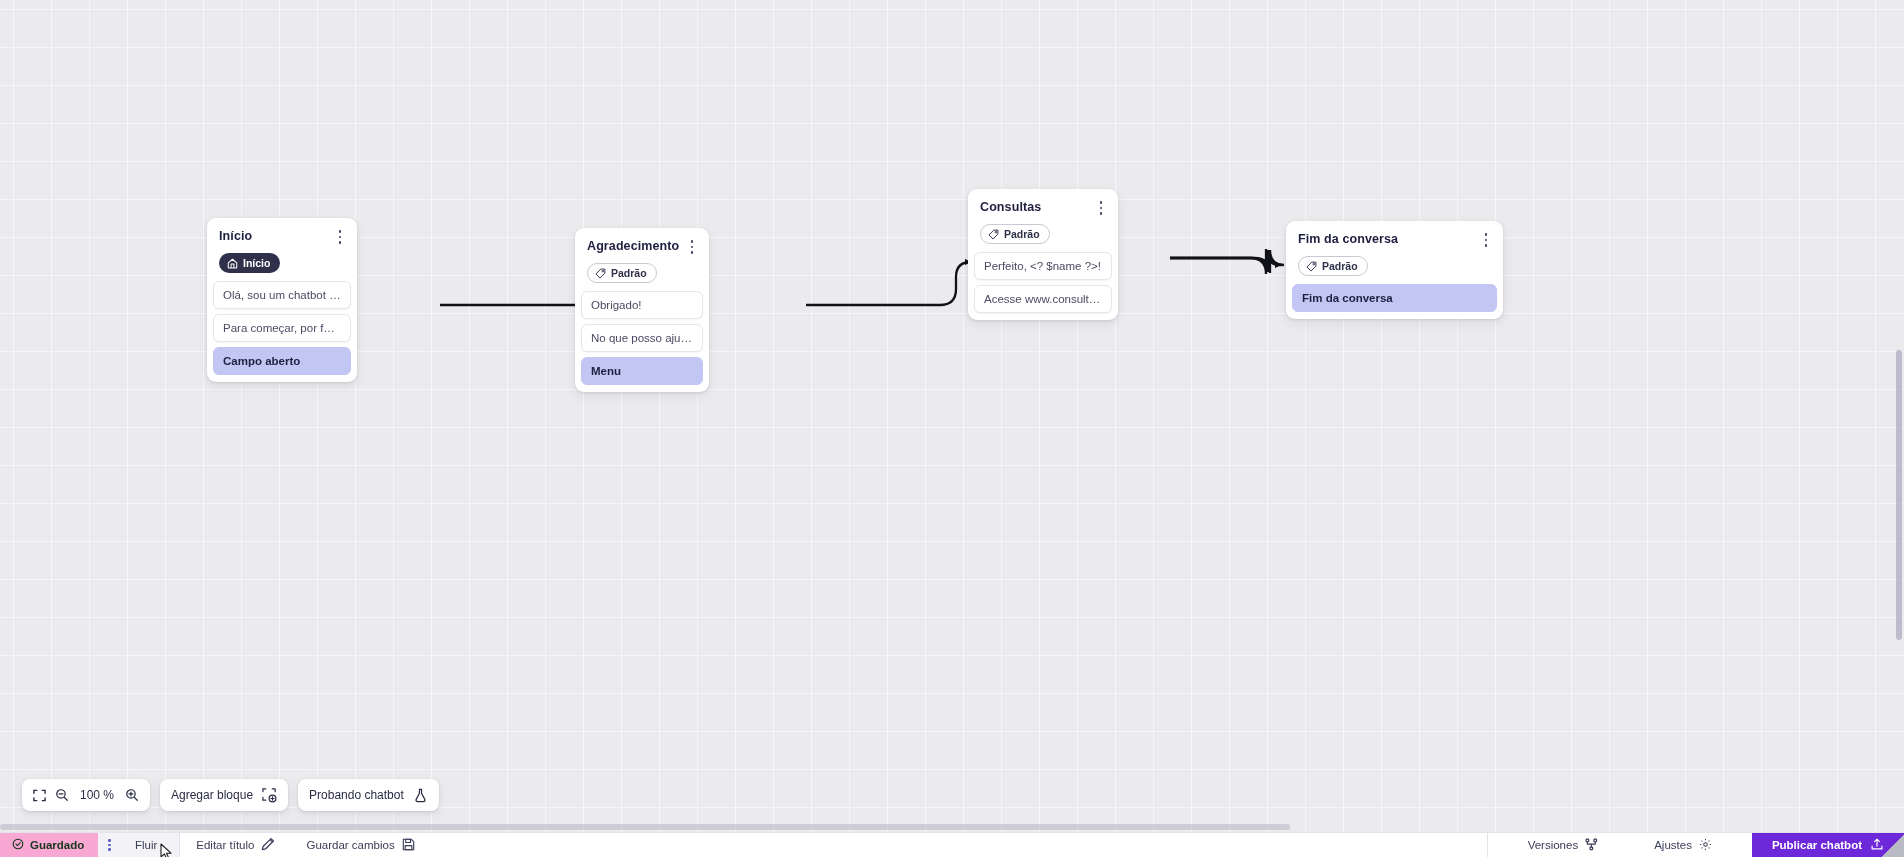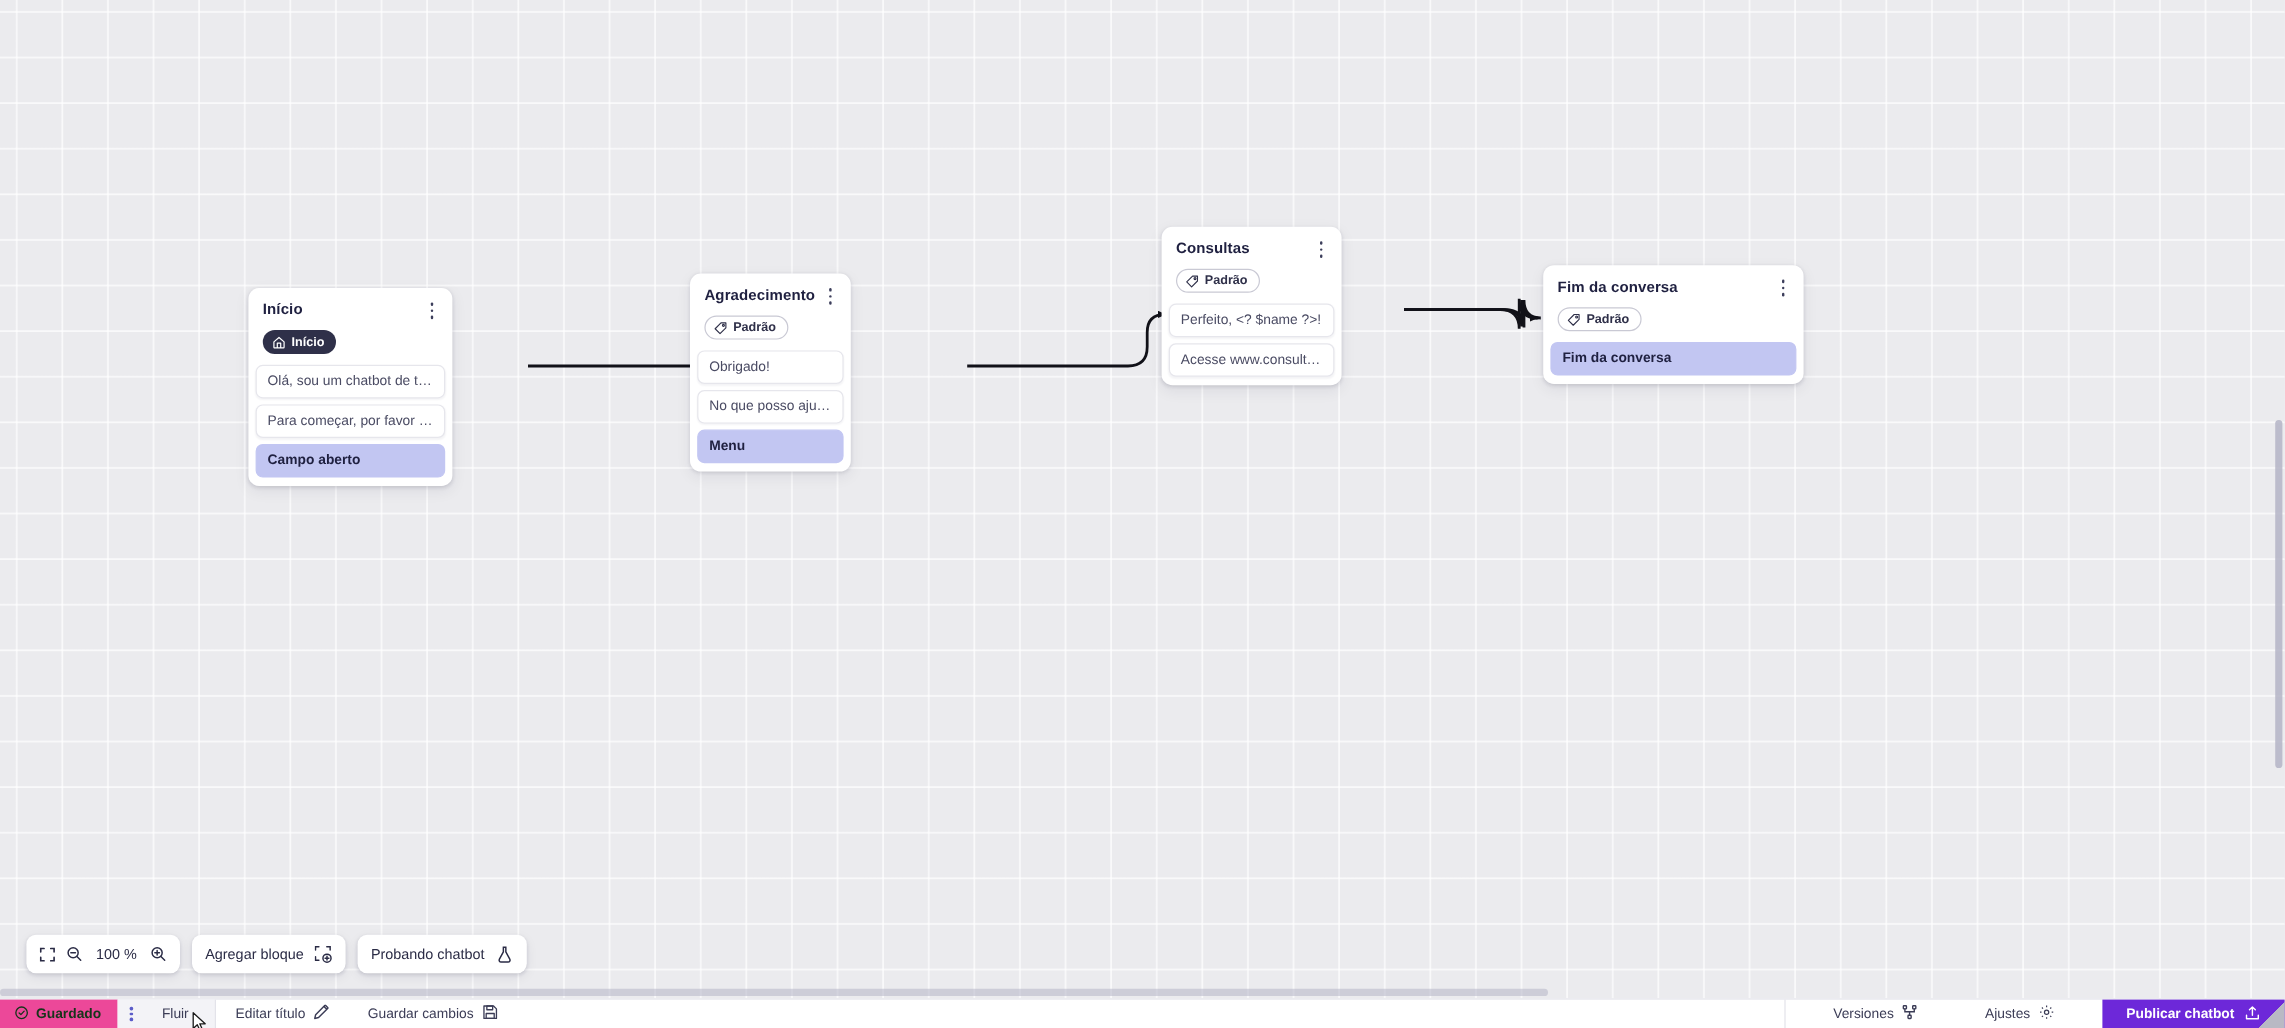--- a/index.html
+++ b/index.html
@@ -105,21 +105,21 @@
   
   #bottombar {
     position: absolute; left: 0; top: 832px; width: 1904px; height: 25px;
     background: #ffffff;
     border-top: 1px solid #e3e3ea;
     display: flex; align-items: stretch; justify-content: space-between;
   }
   #bb-left { display: flex; align-items: stretch; }
   #bb-right { display: flex; align-items: stretch; gap: 24px; }
   .saved-chip {
-    background: #ec4899; color: #16351a;
+    background: #f9a8d4; color: #16351a;
     display: flex; align-items: center; gap: 6px;
     padding: 0 14px 0 12px; font-size: 11.5px; font-weight: bold;
   }
   .bb-cell {
     display: flex; align-items: center; gap: 7px;
     padding: 0 16px; font-size: 11.5px; color: #3b3c56; font-weight: 500;
     cursor: pointer; position: relative;
   }
   .bb-cell.tabbed {
     background: #f3f3f7;
@@ -172,21 +172,21 @@
       <path d="M 440 305 L 612 305" stroke="#111118" stroke-width="2.3" fill="none" marker-end="url(#arrow)"></path>
 
       <path d="M 806 305 L 940 305 Q 956 305 956 289 L 956 277 Q 956 262 971 262" stroke="#111118" stroke-width="2.3" fill="none" marker-end="url(#arrow)"></path>
 
       <path d="M 1170 258 L 1254 258 Q 1270 258 1270 273 L 1270 250 Q 1270 265 1284 265" stroke="#111118" stroke-width="2.3" fill="none"></path>
       <path d="M 1170 258 L 1252 258 Q 1268 258 1268 272 L 1268 250 Q 1268 265 1282 265" stroke="#111118" stroke-width="2.3" fill="none"></path>
       <path d="M 1170 258 L 1250 258 Q 1266 258 1266 274 L 1266 249 Q 1266 265 1281 265" stroke="#111118" stroke-width="2.3" fill="none" marker-end="url(#arrow)"></path>
     </svg>
 
     <div id="nodes-layer">
-        <div class="node" style="left: 207px; top: 240px; width: 170px;">
+        <div class="node" style="left: 207px; top: 218px; width: 150px;">
           <div class="node-head">
             <div class="node-title">Início</div>
             <div class="kebab">
               <i></i>
               <i></i>
               <i></i>
             </div>
           </div>
           <div class="badge-row"><span class="badge-start">
               <span>

